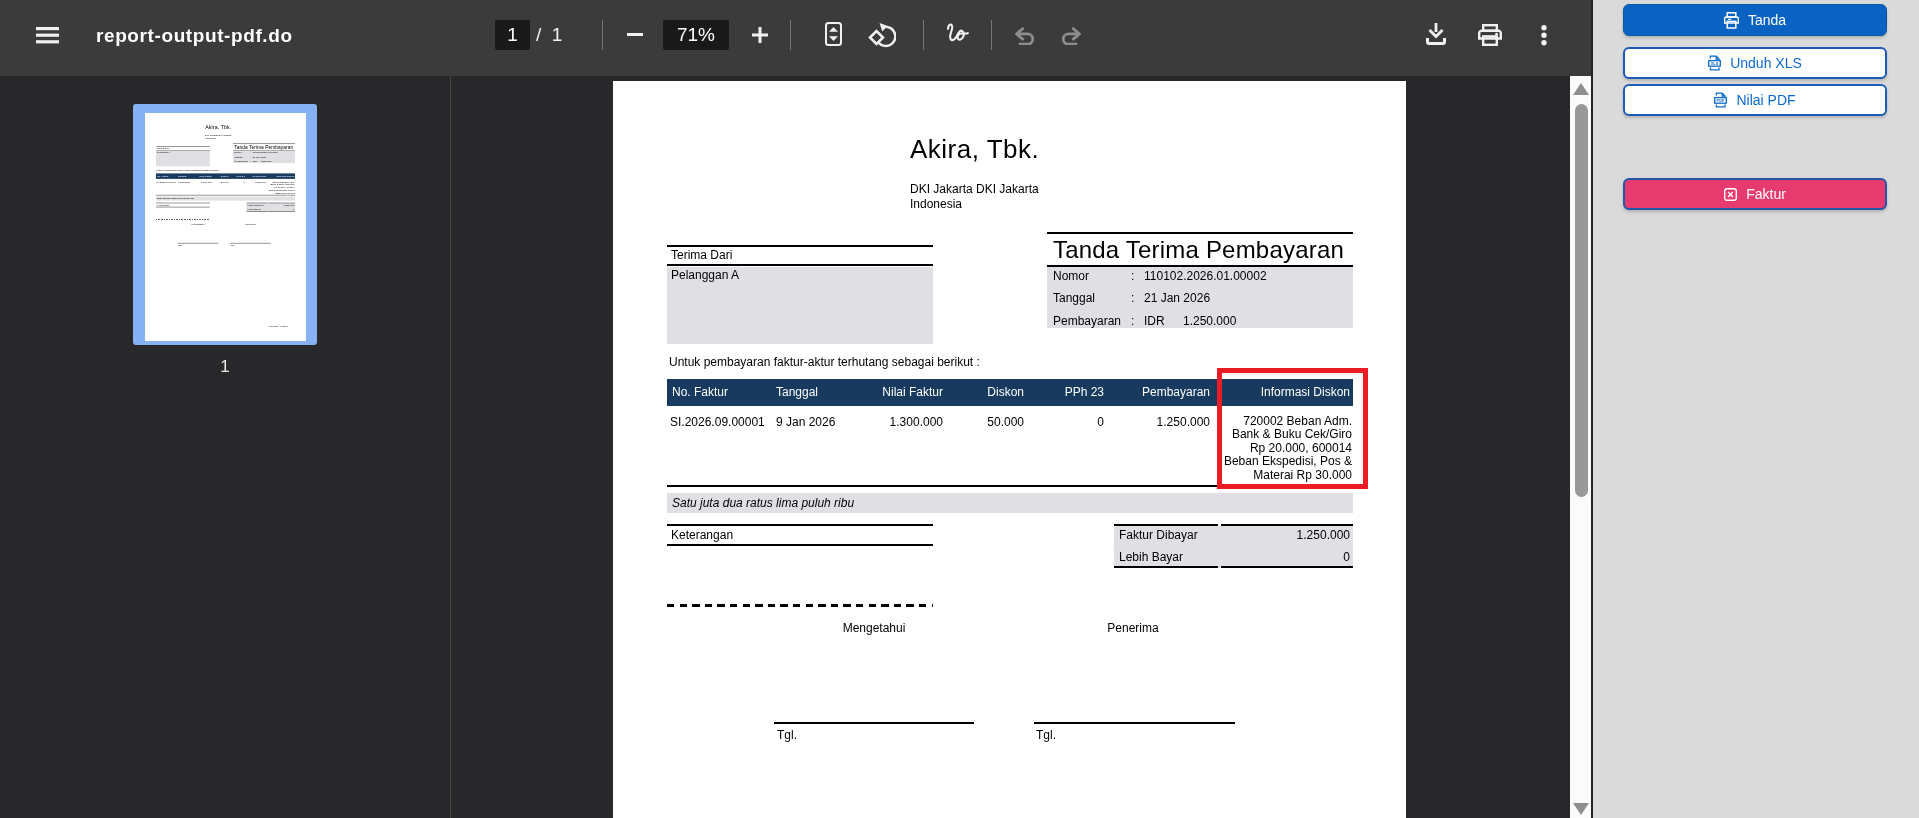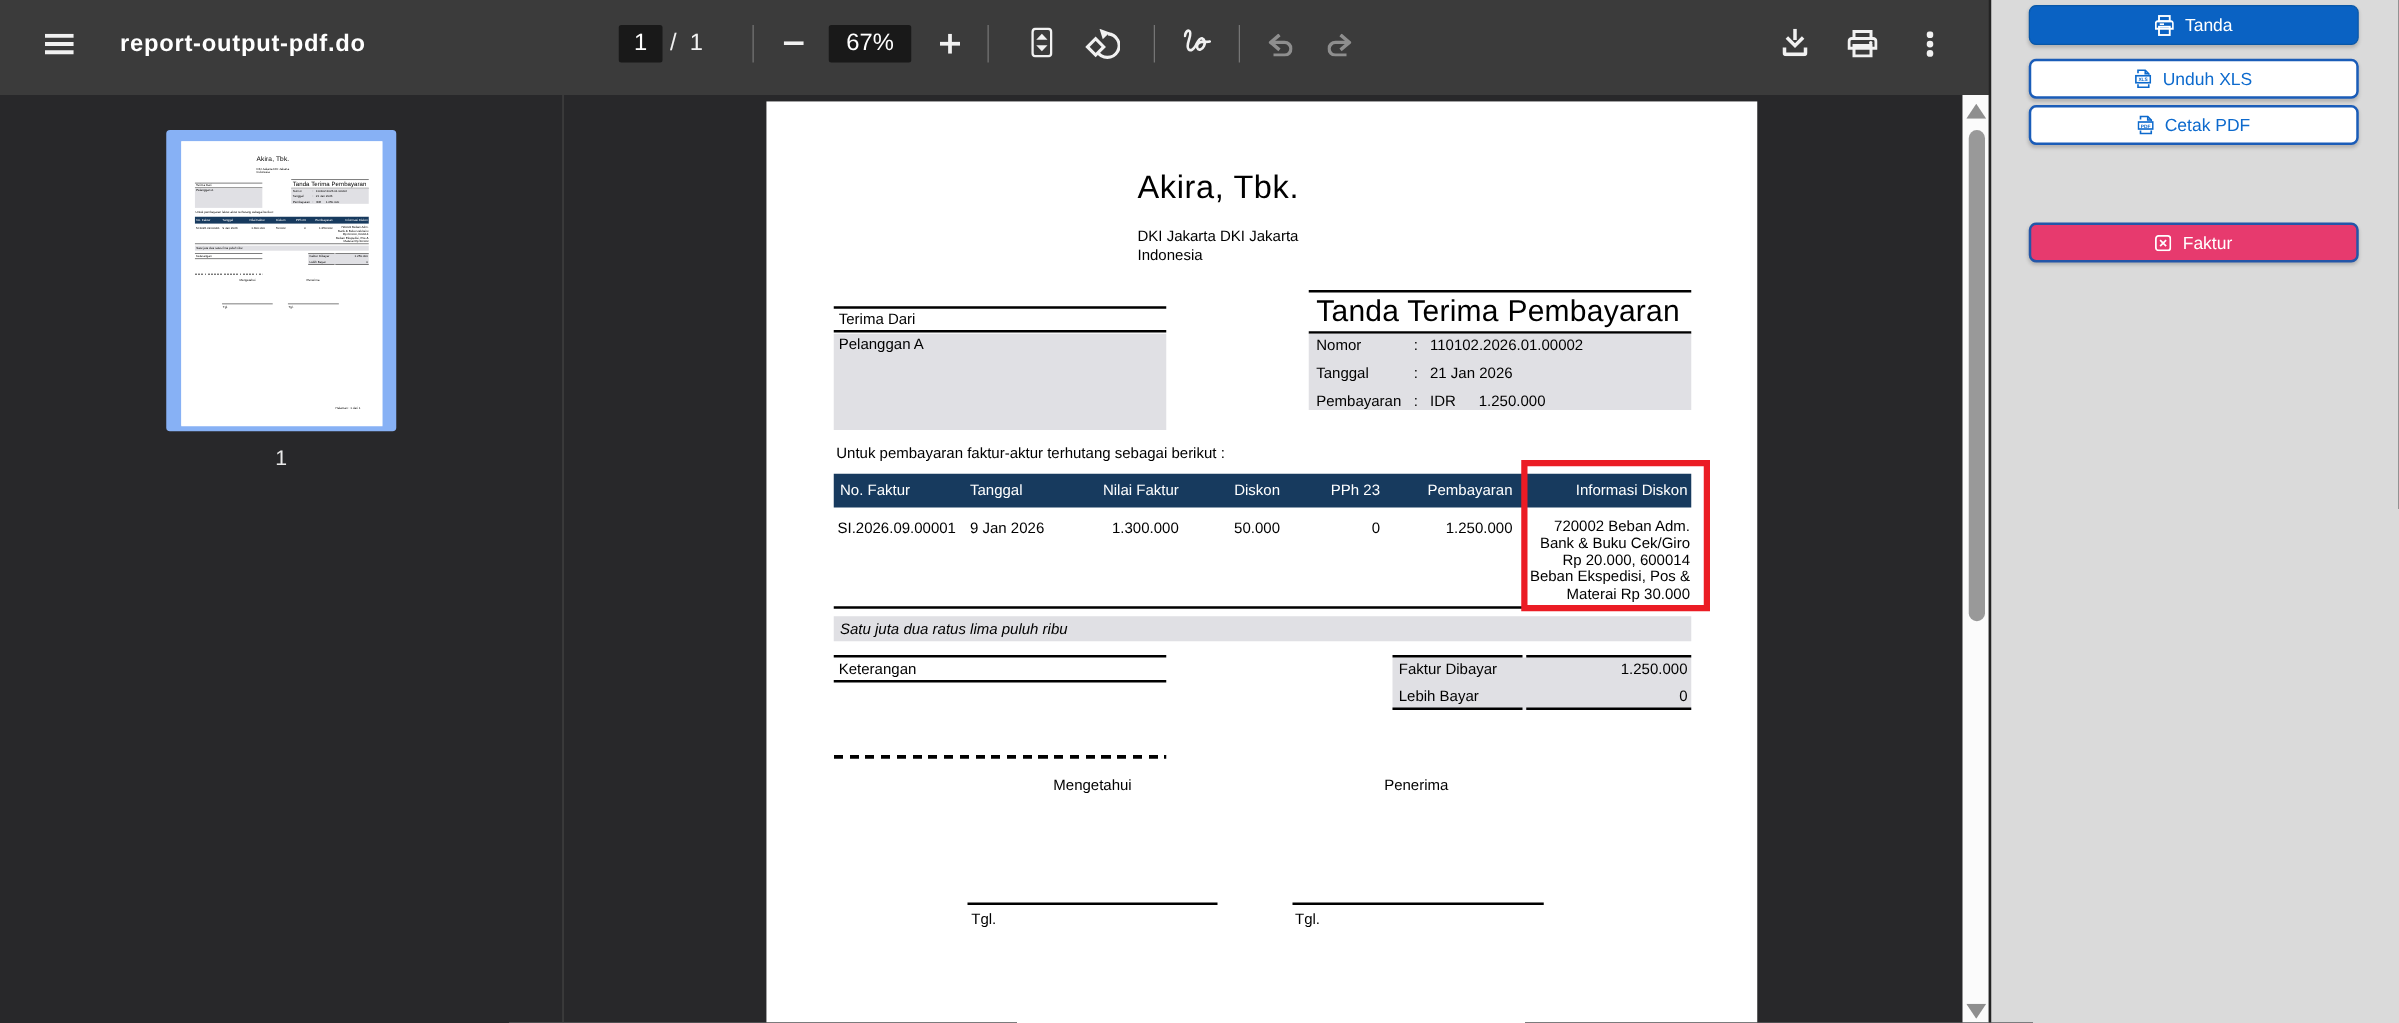--- a/index.html
+++ b/index.html
@@ -61,21 +61,21 @@
     </svg>
     <div id="tb-title" class="abs">report-output-pdf.do</div>
 
     <div class="abs box" style="left:495px;top:20px;width:35px;height:30px;color:#fff;font-size:19px;text-align:center;line-height:30px">1</div>
     <div class="abs" style="left:536px;top:21px;font-size:19px;line-height:28px">/&nbsp;&nbsp;1</div>
     <div class="abs vsep" style="left:602px;top:20px;height:30px"></div>
 
     <svg class="abs" style="left:627px;top:33px" width="16" height="4" viewBox="0 0 16 4">
         <rect width="16" height="3" fill="#f1f1f1"></rect>
       </svg>
-    <div class="abs box" style="left:663px;top:20px;width:66px;height:30px;color:#fff;font-size:19px;text-align:center;line-height:30px">67%</div>
+    <div class="abs box" style="left:663px;top:20px;width:66px;height:30px;color:#fff;font-size:19px;text-align:center;line-height:30px">71%</div>
     <svg class="abs" style="left:752px;top:27px" width="16" height="16" viewBox="0 0 16 16">
       <rect x="6.5" y="0" width="3" height="16" fill="#f1f1f1"></rect>
         <rect x="0" y="6.5" width="16" height="3" fill="#f1f1f1"></rect>
     </svg>
     <div class="abs vsep" style="left:790px;top:20px;height:30px"></div>
 
     <svg class="abs" style="left:825px;top:22px" width="17" height="24" viewBox="0 0 17 24">
       <rect x="1" y="1" width="15" height="22" rx="2.5" fill="none" stroke="#f1f1f1" stroke-width="2"></rect>
       <path d="M8.5 5 L13 9.8 L4 9.8 Z" fill="#f1f1f1"></path>
       <path d="M8.5 19 L13 14.2 L4 14.2 Z" fill="#f1f1f1"></path>
@@ -304,21 +304,21 @@
     <div class="btn btn-white" style="top:84px">
       <svg width="13" height="16" viewBox="0 0 13 16">
           <g fill="none" stroke="#0d6acd" stroke-width="1.3">
         <path d="M2.4 3.6 L2.4 1.2 L8.2 1.2 L11 4 L11 3.6"></path>
         <path d="M8.2 1.2 L8.2 4 L11 4"></path>
         <path d="M2.4 12.4 L2.4 14.8 L11 14.8 L11 12.4"></path>
         <rect x="0.7" y="5.6" width="11.6" height="5.6"></rect>
           </g>
         <text x="6.5" y="10.1" font-size="3.9" fill="#0d6acd" text-anchor="middle" font-weight="bold" font-family="Liberation Sans">PDF</text>
       </svg>
-      <span>Cetak PDF</span>
+      <span>Nilai PDF</span>
     </div>
     <div class="btn btn-pink" style="top:178px">
       <svg width="13" height="13" viewBox="0 0 13 13">
         <rect x="0.7" y="0.7" width="11.6" height="11.6" rx="2.2" fill="none" stroke="#fff" stroke-width="1.4"></rect>
         <path d="M4.1 4.1 L8.9 8.9 M8.9 4.1 L4.1 8.9" stroke="#fff" stroke-width="1.4"></path>
       </svg>
       <span>Faktur</span>
     </div>
   </div>
 

